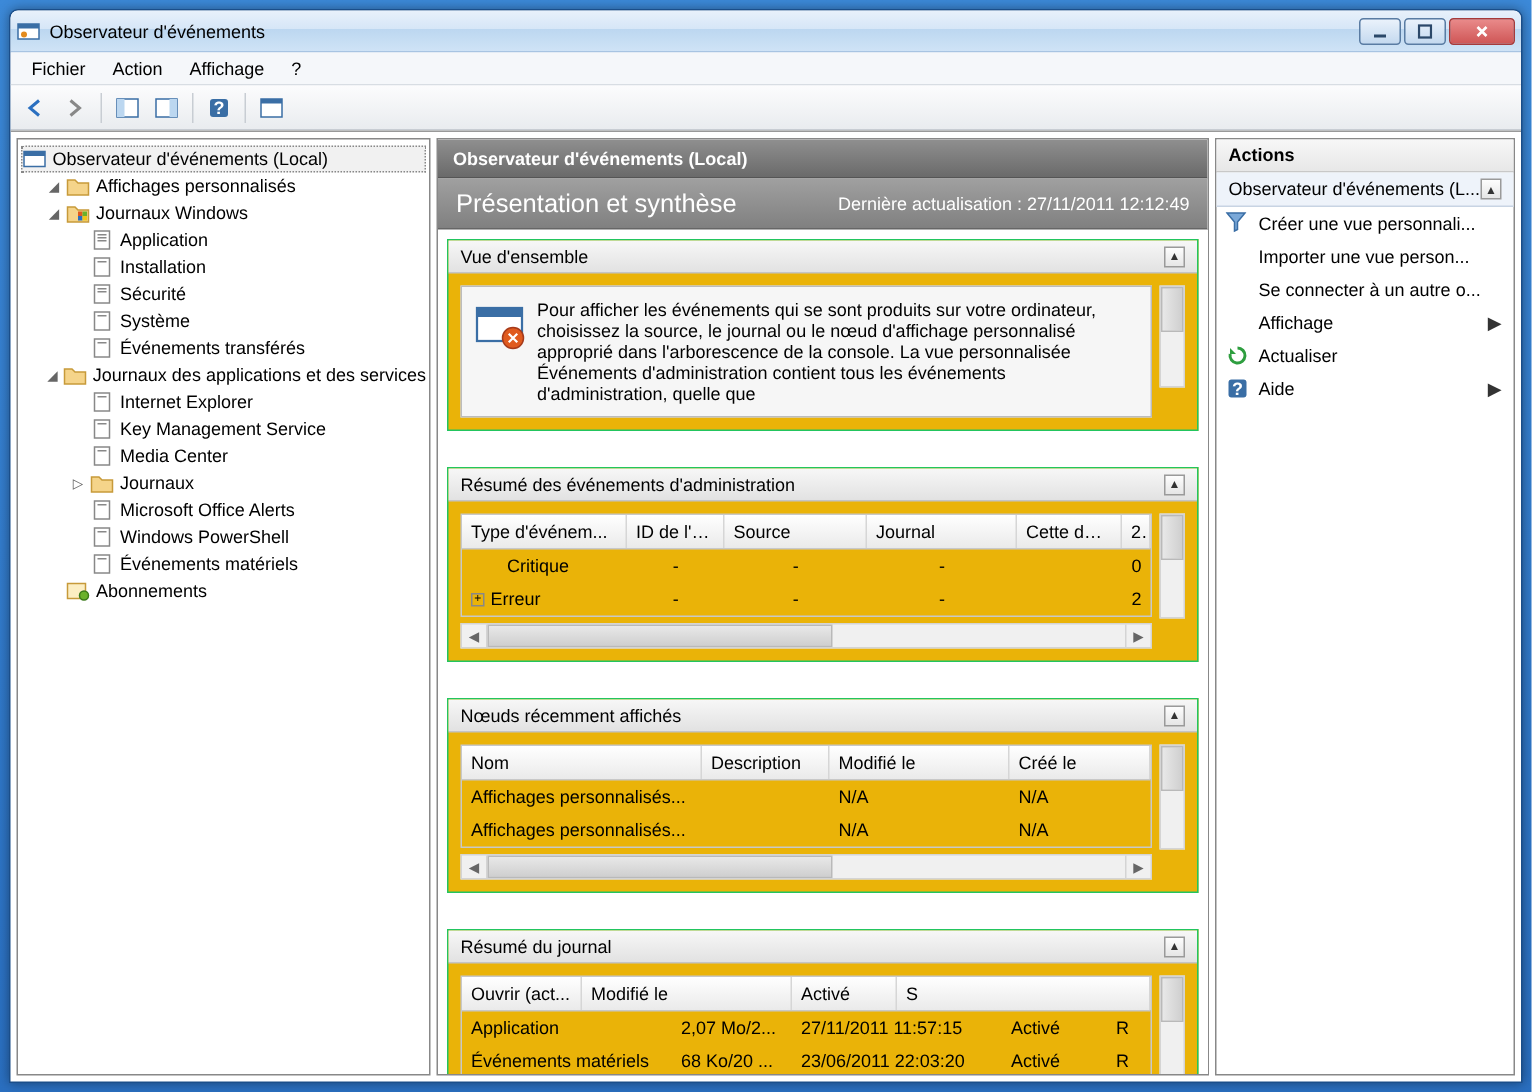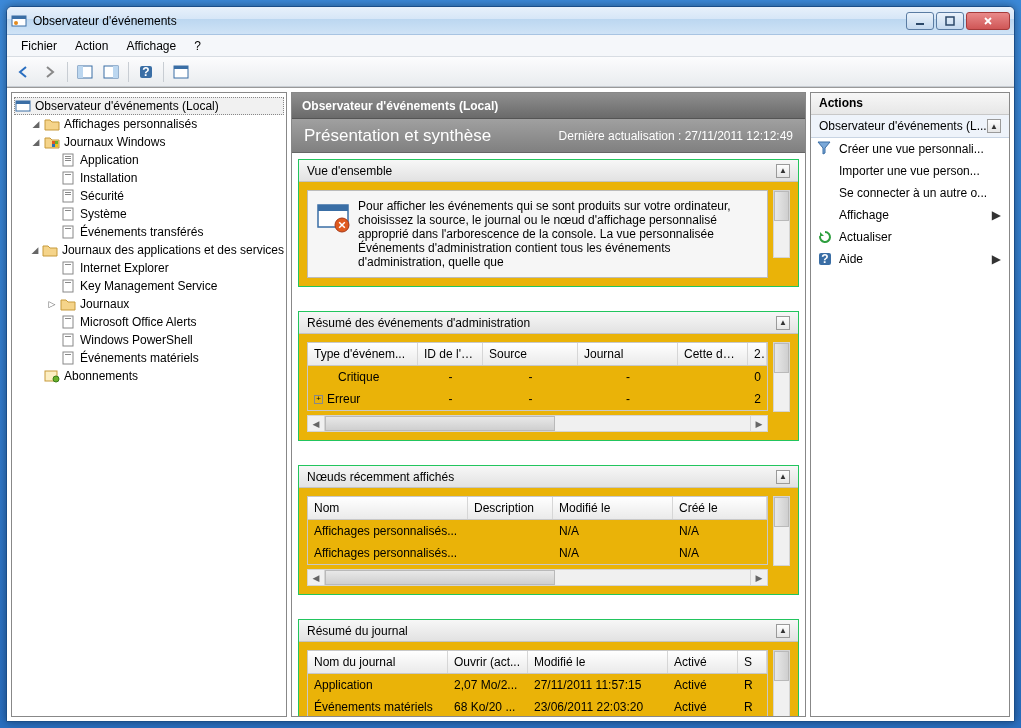--- a/index.html
+++ b/index.html
@@ -247,20 +247,30 @@
             <span class="twist"></span>
             <span class="ticon">
               <svg width="14" height="14">
                 <rect x="2" y="1" width="10" height="12" fill="#fff" stroke="#888"></rect>
                 <rect x="4" y="3" width="6" height="1" fill="#888"></rect>
               </svg>
             </span>
             <span>Key Management Service</span>
           </div>
         <div class="tnode indent2">
+            <span class="twist"></span>
+            <span class="ticon">
+              <svg width="14" height="14">
+                <rect x="2" y="1" width="10" height="12" fill="#fff" stroke="#888"></rect>
+                <rect x="4" y="3" width="6" height="1" fill="#888"></rect>
+              </svg>
+            </span>
+            <span>Media Center</span>
+          </div>
+        <div class="tnode indent2">
             <span class="twist">▷</span>
             <span class="ticon">
               <svg width="16" height="14">
                 <path d="M1 3h5l2 2h7v8H1z" fill="#f5d48a" stroke="#c79a3a"></path>
               </svg>
             </span>
             <span>Journaux</span>
           </div>
         <div class="tnode indent2">
             <span class="twist"></span>
@@ -424,21 +434,20 @@
         </div>
 
         <div class="section">
           <div class="sec-head">
               <span>Résumé du journal</span>
               <span class="sec-collapse">▲</span>
             </div>
           <div class="sec-body" style="padding-right:30px;">
             <div class="tablewrap">
               <div class="thead">
-                <div class="th" style="width:140px">Nom du journal</div>
                 <div class="th" style="width:80px">Ouvrir (act...</div>
                 <div class="th" style="width:140px">Modifié le</div>
                 <div class="th" style="width:70px">Activé</div>
                 <div class="th" style="flex:1">S</div>
               </div>
               <div class="tbody">
                 <div class="trow">
                     <div class="td" style="width:140px">Application</div>
                     <div class="td" style="width:80px">2,07 Mo/2...</div>
                     <div class="td" style="width:140px">27/11/2011 11:57:15</div>

